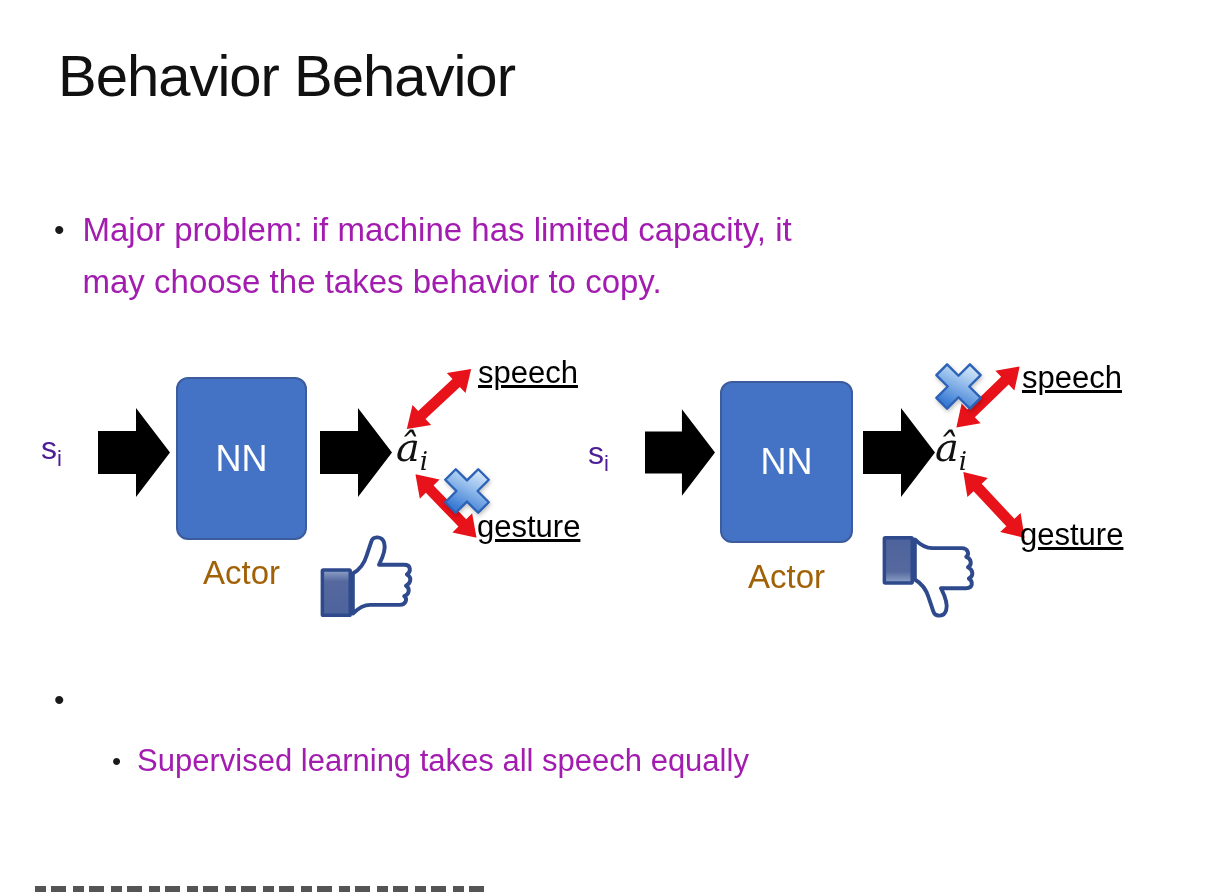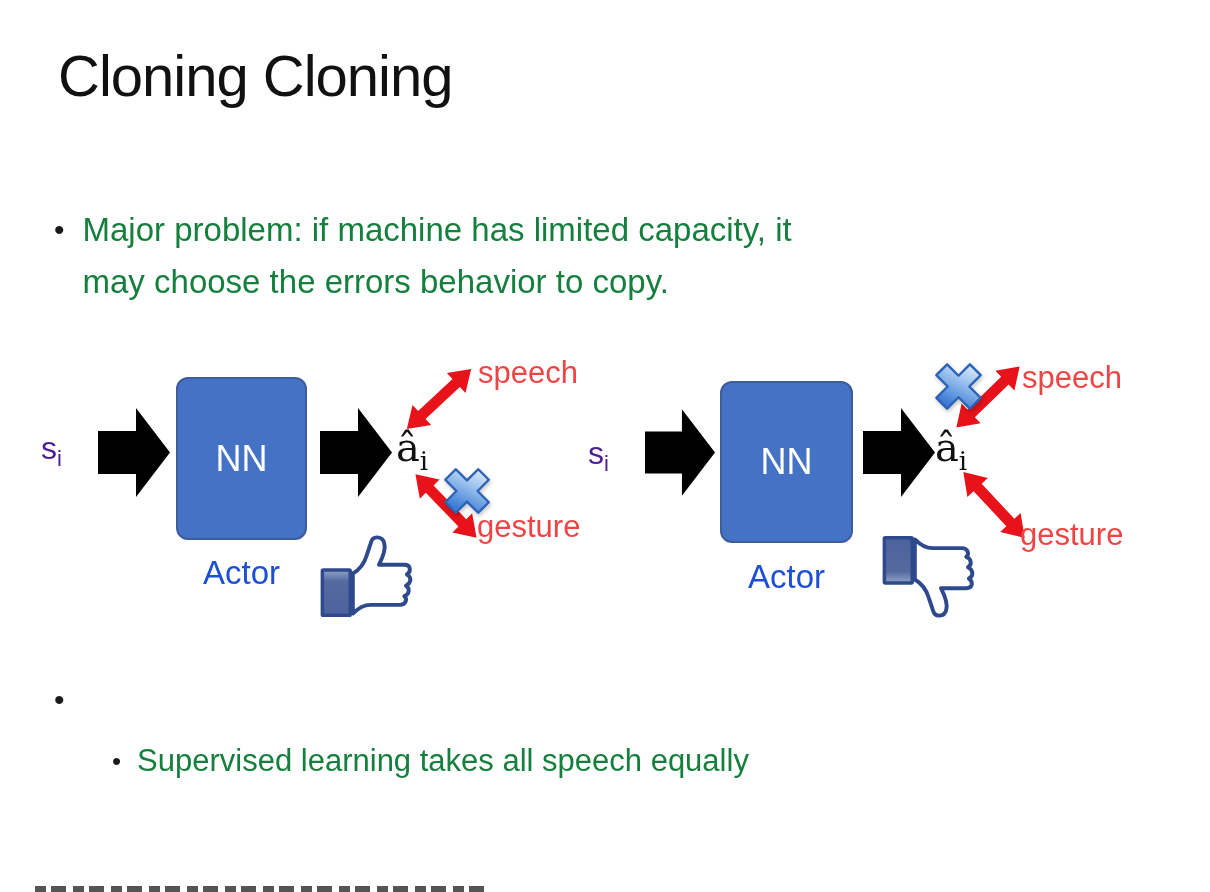--- a/index.html
+++ b/index.html
@@ -13,41 +13,41 @@
   }
   .abs{position:absolute;}
   
   .title{
     left:58px;top:42px;
     font-size:58px;font-weight:300;letter-spacing:-1px;color:#111;
   }
   
   .bullet-row{display:flex;align-items:flex-start;}
   .bullet-dot{font-size:30px;line-height:52px;margin-right:18px;}
-  .bullet-text{font-size:33px;line-height:52px;color:#15803d;}
+  .bullet-text{font-size:33px;line-height:52px;color:#a21caf;}
   .b1{left:54px;top:204px;width:1050px;}
   .b2{left:54px;top:674px;width:1120px;}
   .b3{left:112px;top:738px;}
   .b3 .bullet-dot{font-size:26px;line-height:46px;margin-right:16px;}
   .b3 .bullet-text{font-size:31px;line-height:46px;}
   
   .state-label{font-size:32px;color:#4c1d95;}
   .state-label sub{font-size:22px;}
   .nn-box{
     box-sizing:border-box;
     display:flex;align-items:center;justify-content:center;
     font-size:36px;color:#fff;border-radius:12px;
   }
-  .actor-label{font-size:33px;color:#1d4ed8;text-align:center;}
+  .actor-label{font-size:33px;color:#a16207;text-align:center;}
   .out-label{
-    font-family:"DejaVu Serif", serif;
+    font-family:"DejaVu Serif", serif;font-style:italic;
     font-size:40px;color:#111;
   }
   .out-label sub{font-size:26px;}
-  .act-word{font-size:31px;color:#ef4444;}
+  .act-word{font-size:31px;color:#000000;text-decoration:underline;}
   .dbl-arrow{transform-origin:center center;}
   .cross-icon{filter:drop-shadow(1px 2px 2px rgba(0,0,0,0.25));z-index:5;}
   .thumb-down{transform:scaleY(-1);}
   
   .cutoff-strip{
     left:35px;top:886px;width:452px;height:6px;
     background:repeating-linear-gradient(90deg,
       #2a2a2a 0px, #2a2a2a 11px,
       transparent 11px, transparent 16px,
       #2a2a2a 16px, #2a2a2a 31px,
@@ -68,25 +68,25 @@
         <stop offset="1" stop-color="#3B7BD4"></stop>
       </linearGradient>
       <linearGradient id="sleeveGrad" x1="0" y1="0" x2="0" y2="1">
         <stop offset="0" stop-color="#8FA3C8"></stop>
         <stop offset="0.25" stop-color="#56699F"></stop>
         <stop offset="1" stop-color="#4D639C"></stop>
       </linearGradient>
     </defs>
   </svg>
 
-  <div class="abs title">Cloning Cloning</div>
+  <div class="abs title">Behavior Behavior</div>
 
   <div class="abs b1 bullet-row">
     <span class="bullet-dot">•</span>
-    <span class="bullet-text"><span>Major problem: if machine has limited capacity, it</span><br><span>may choose the errors behavior to copy.</span></span>
+    <span class="bullet-text"><span>Major problem: if machine has limited capacity, it</span><br><span>may choose the takes behavior to copy.</span></span>
   </div>
 
   <div>
 
     <div class="abs state-label" style="left:41px;top:430px;"><span>s</span><sub>i</sub></div>
 
     <svg class="abs" style="left:98px;top:404px;" width="72" height="97" viewBox="0 0 72 97">
       <polygon points="0,27 38,27 38,4 72,48.5 38,93 38,70 0,70" fill="#000"></polygon>
     </svg>
 

